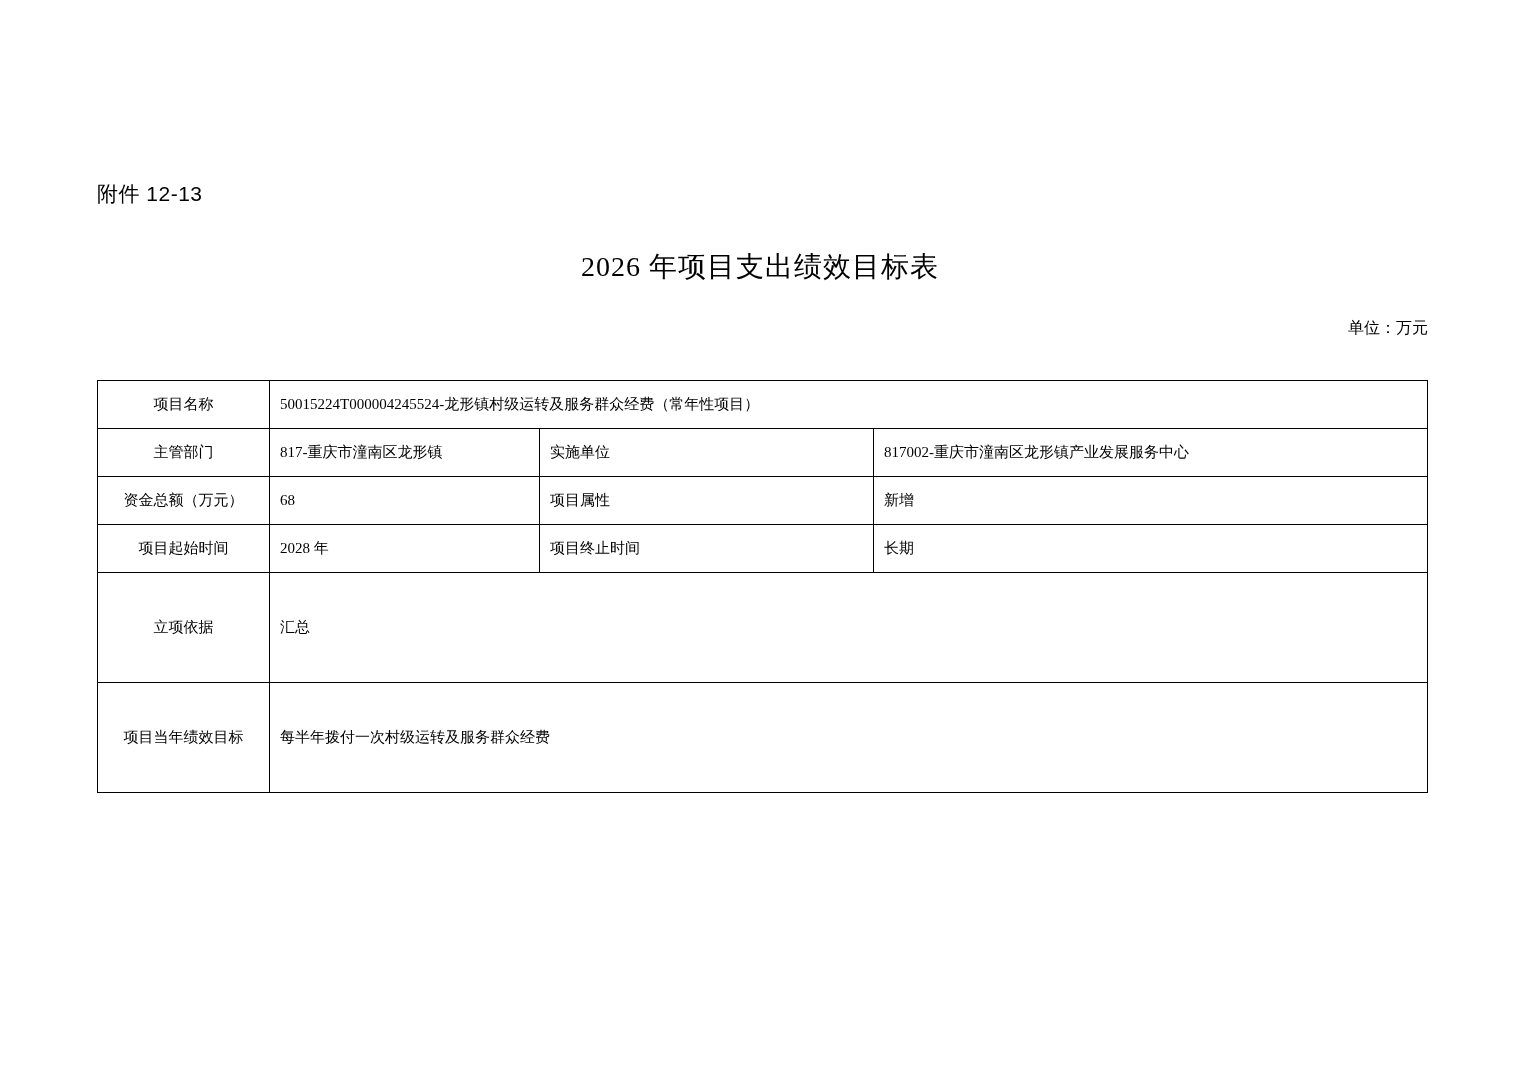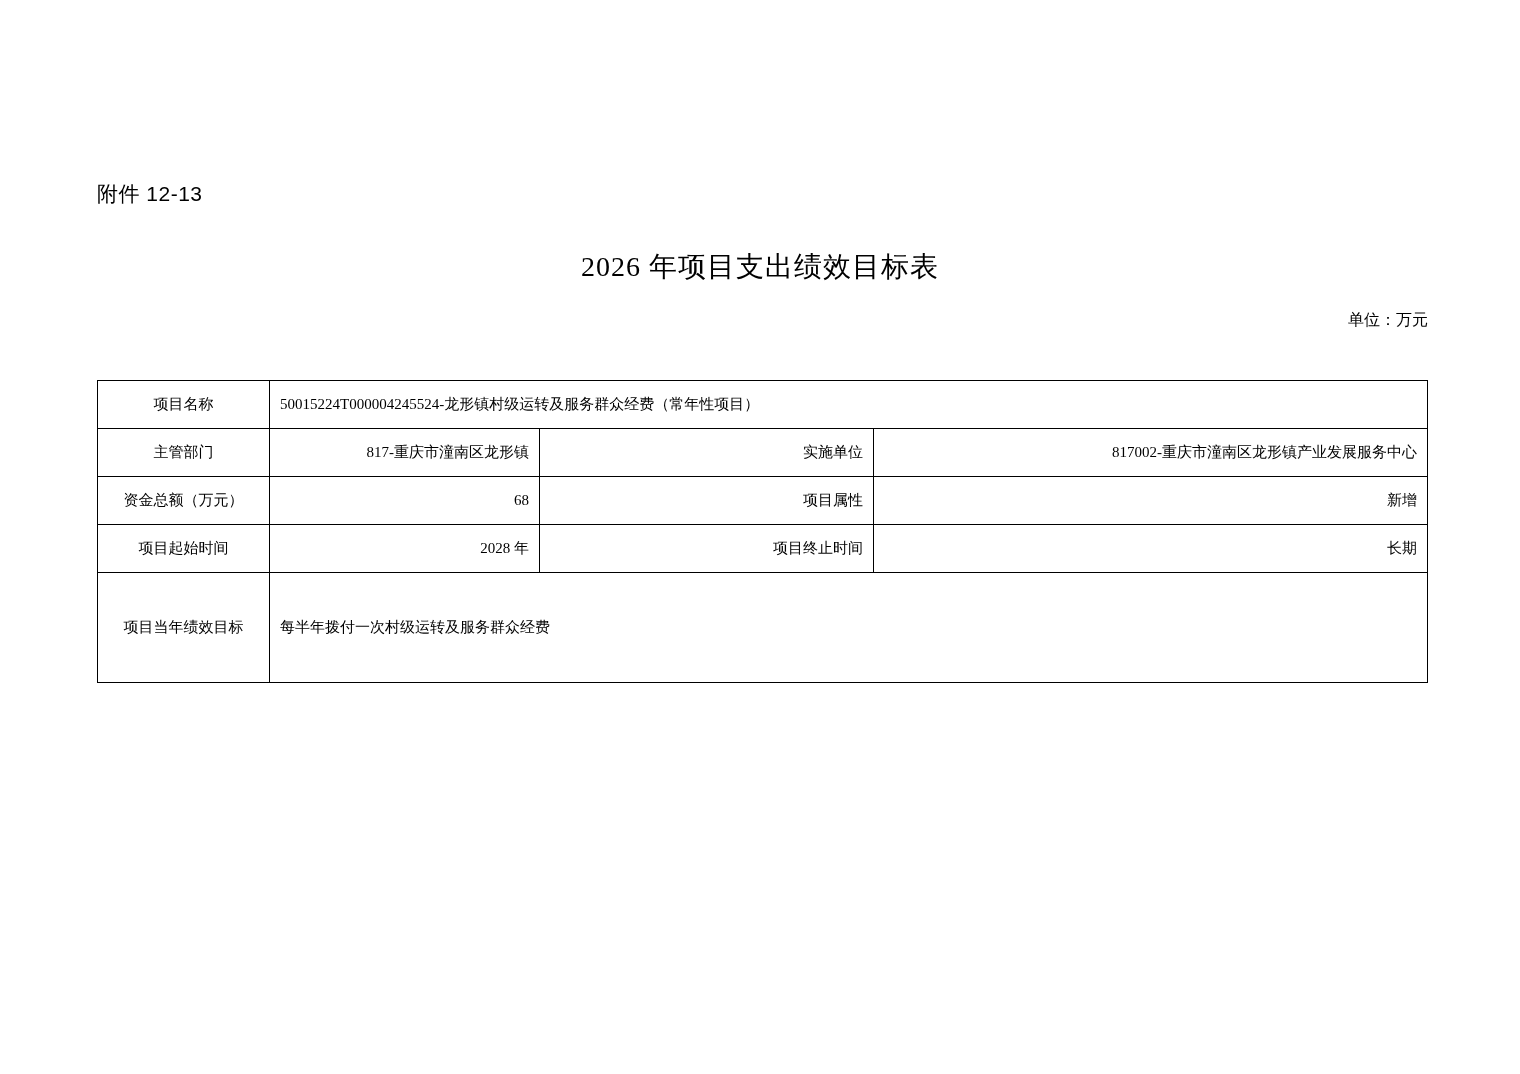--- a/index.html
+++ b/index.html
@@ -36,41 +36,41 @@
     top: 248px;
     width: 1520px;
     text-align: center;
     font-size: 28px;
     font-family: Liberation Serif, serif;
     letter-spacing: 1px;
   }
   .unit-note {
     position: absolute;
     right: 92px;
-    top: 310px;
+    top: 318px;
     font-size: 16px;
     font-family: "Liberation Serif", "DejaVu Serif", serif;
   }
   table.main {
     position: absolute;
     left: 97px;
     top: 340px;
     width: 1330px;
     border-collapse: collapse;
     table-layout: fixed;
     margin-top: 40px;
   }
   table.main td {
     border: 1px solid #000000;
     font-size: 15px;
     font-family: "Liberation Serif", "DejaVu Serif", serif;
     padding: 0 10px;
     vertical-align: middle;
   }
-  .c-center { text-align: right; }
+  .c-center { text-align: left; }
   .c-left { text-align: left; padding-left: 12px; }
   .label-cell { text-align: center; }
   .row-h2 { height: 48px; }
   .row-tall { height: 110px; }
   .row-idx { height: 48px; }
 </style>
 </head>
 <body>
 
 <div class="page">
@@ -109,19 +109,23 @@
         <td class="c-center" colspan="2">项目属性</td>
         <td class="c-center" colspan="3">新增</td>
       </tr>
       <tr class="row-h2">
         <td class="label-cell">项目起始时间</td>
         <td class="c-center" colspan="2">2028 年</td>
         <td class="c-center" colspan="2">项目终止时间</td>
         <td class="c-center" colspan="3">长期</td>
       </tr>
       <tr class="row-tall">
+        <td class="label-cell">立项依据</td>
+        <td class="c-left" colspan="7">汇总</td>
+      </tr>
+      <tr class="row-tall">
         <td class="label-cell">项目当年绩效目标</td>
         <td class="c-left" colspan="7">每半年拨付一次村级运转及服务群众经费</td>
       </tr>
     </tbody>
   </table>
 
 </div>
 
 </body></html>

